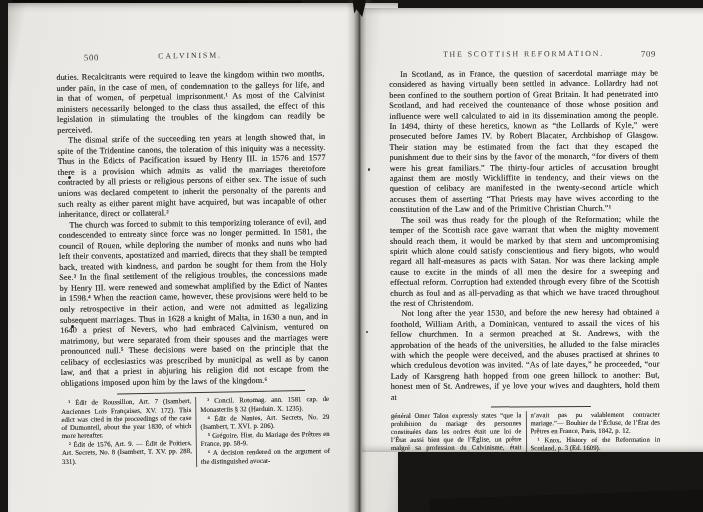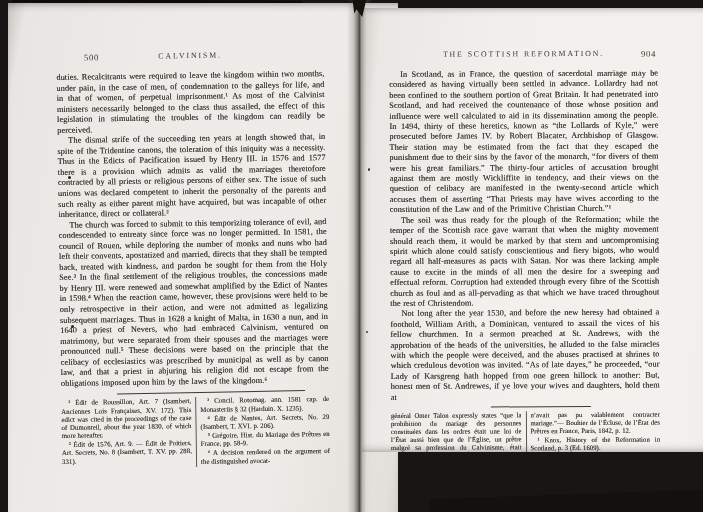--- a/index.html
+++ b/index.html
@@ -105,21 +105,21 @@
           <p>⁶ A decision rendered on the argument of the distinguished avocat-</p>
         </div>
       </div>
     </div>
   </div>
 
   <div class="page page-right">
     <div class="page-inner pr-inner">
       <div class="header">
         <span class="running-title">THE SCOTTISH REFORMATION.</span>
-        <span class="pagenum pagenum-r">904</span>
+        <span class="pagenum pagenum-r">709</span>
       </div>
       <div class="body-text" style="line-height:10.4px;">
         <p>In Scotland, as in France, the question of sacerdotal marriage may be considered as having virtually been settled in advance.  Lollardry had not been confined to the southern portion of Great Britain.  It had penetrated into Scotland, and had received the countenance of those whose position and influence were well calculated to aid in its dissemination among the people.  In 1494, thirty of these heretics, known as “the Lollards of Kyle,” were prosecuted before James IV. by Robert Blacater, Archbishop of Glasgow.  Their station may be estimated from the fact that they escaped the punishment due to their sins by the favor of the monarch, “for divers of them were his great familiars.”  The thirty-four articles of accusation brought against them are mostly Wickliffite in tendency, and their views on the question of celibacy are manifested in the twenty-second article which accuses them of asserting “That Priests may have wives according to the constitution of the Law and of the Primitive Christian Church.”¹</p>
         <p>The soil was thus ready for the plough of the Reformation; while the temper of the Scottish race gave warrant that when the mighty movement should reach them, it would be marked by that stern and uncompromising spirit which alone could satisfy conscientious and fiery bigots, who would regard all half-measures as pacts with Satan.  Nor was there lacking ample cause to excite in the minds of all men the desire for a sweeping and effectual reform.  Corruption had extended through every fibre of the Scottish church as foul and as all-pervading as that which we have traced throughout the rest of Christendom.</p>
         <p>Not long after the year 1530, and before the new heresy had obtained a foothold, William Arith, a Dominican, ventured to assail the vices of his fellow churchmen.  In a sermon preached at St. Andrews, with the approbation of the heads of the universities, he alluded to the false miracles with which the people were deceived, and the abuses practised at shrines to which credulous devotion was invited.  “As of late dayes,” he proceeded, “our Lady of Karsgreng hath hopped from one green hillock to another: But, honest men of St. Andrewes, if ye love your wives and daughters, hold them at</p>
       </div>
       <div class="fn-rule fn-rule-right"></div>
       <div class="footnotes" style="font-size:6.7px;line-height:8px;">
         <div class="fn-col">
           <p class="no-indent">général Omer Talon expressly states “que la prohibition du mariage des personnes constituées dans les ordres était une loi de l’État aussi bien que de l’Église, un prêtre malgré sa profession du Calvinisme, était demeuré sujet aux lois de l’État, et dès lors</p>

